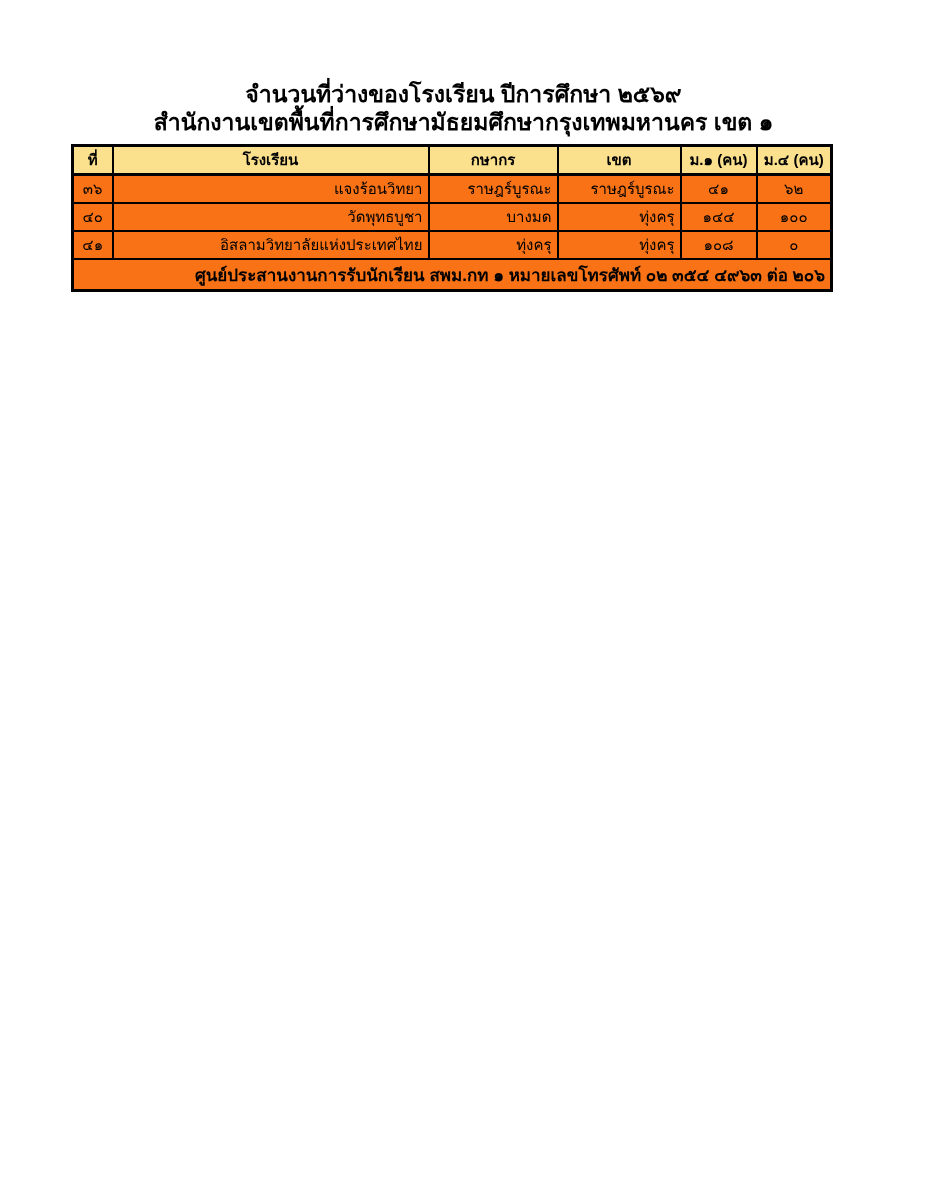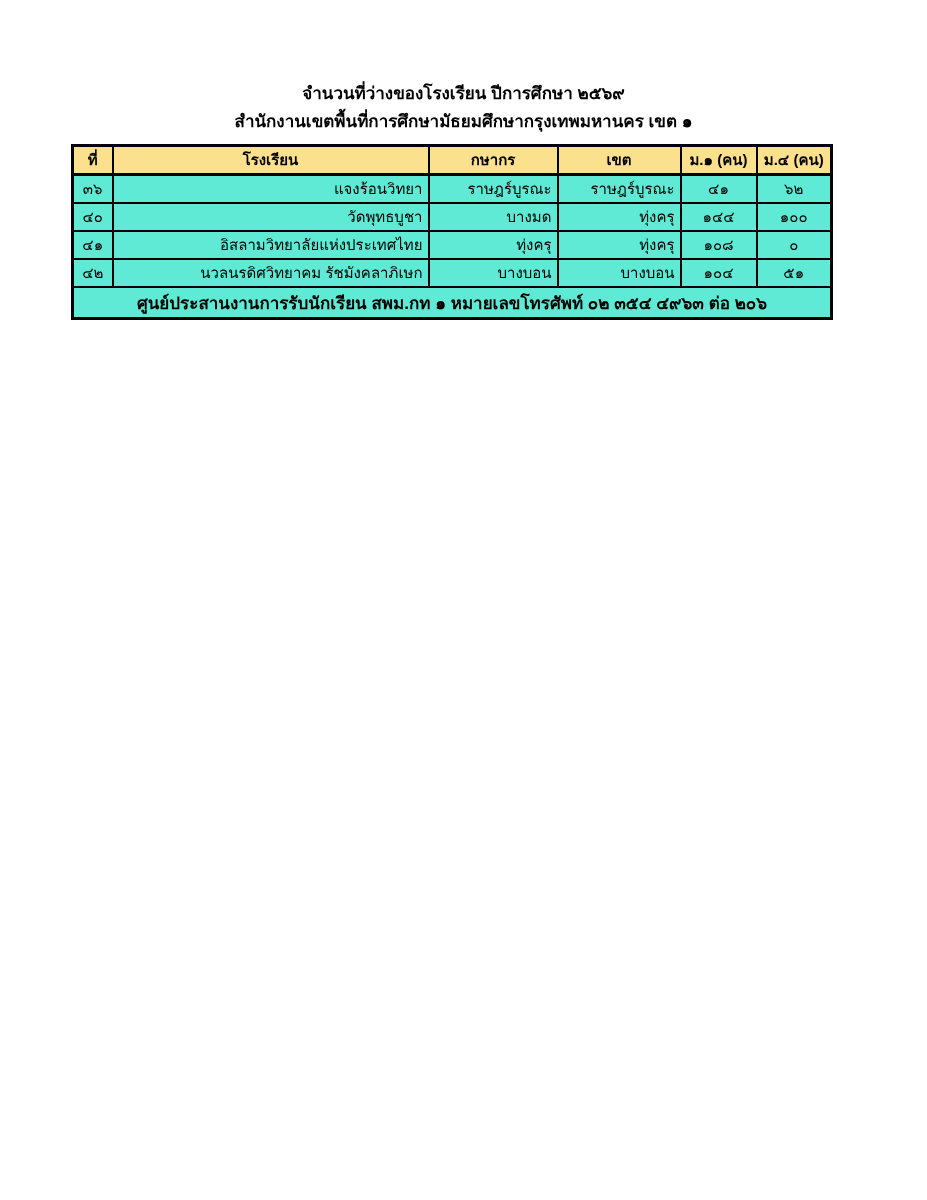--- a/index.html
+++ b/index.html
@@ -10,21 +10,21 @@
   .page {
     position: relative;
     width: 927px;
     height: 1200px;
     background: #ffffff;
     overflow: hidden;
   }
   .title-block {
     margin-top: 80px;
     text-align: center;
-    font-size: 17px;
+    font-size: 23px;
     font-weight: bold;
     color: #000000;
     line-height: 28px;
   }
   .vacancy-table {
     border-collapse: collapse;
     margin-left: 71px;
     margin-top: 8px;
     width: 759px;
     table-layout: fixed;
@@ -39,40 +39,40 @@
     white-space: nowrap;
   }
   .vacancy-table { border: 3px solid #000000; }
   .vacancy-table thead th {
     background: #FBE08D;
     font-weight: bold;
     height: 29px;
     text-align: center;
     border-bottom: 3px solid #000000;
   }
-  .vacancy-table tbody td { height: 26px; background: #5eead4; }
+  .vacancy-table tbody td { height: 26px; background: #f97316; }
   .col-no    { width: 40px; }
   .col-school{ width: 316px; }
   .col-subd  { width: 129px; }
   .col-dist  { width: 123px; }
   .col-m1    { width: 76px; }
   .col-m4    { width: 75px; }
   .cell-center { text-align: center; }
   .cell-left   { text-align: right; }
   .total-row td {
     height: 29px;
     font-weight: bold;
     border-top: 3px solid #000000;
     border-bottom: 3px solid #000000;
   }
   .footer-row td {
     height: 31px;
     font-weight: bold;
     font-size: 17px;
-    text-align: center;
+    text-align: right;
   }
 </style>
 </head>
 <body>
 
 <div class="page">
 
   <div class="title-block">
     <div>จำนวนที่ว่างของโรงเรียน ปีการศึกษา ๒๕๖๙</div>
     <div>สำนักงานเขตพื้นที่การศึกษามัธยมศึกษากรุงเทพมหานคร เขต ๑</div>
@@ -115,27 +115,19 @@
         <td class="cell-center">๑๐๐</td>
       </tr>
       <tr>
         <td class="cell-center">๔๑</td>
         <td class="cell-left">อิสลามวิทยาลัยแห่งประเทศไทย</td>
         <td class="cell-left">ทุ่งครุ</td>
         <td class="cell-left">ทุ่งครุ</td>
         <td class="cell-center">๑๐๘</td>
         <td class="cell-center">๐</td>
       </tr>
-      <tr>
-        <td class="cell-center">๔๒</td>
-        <td class="cell-left">นวลนรดิศวิทยาคม รัชมังคลาภิเษก</td>
-        <td class="cell-left">บางบอน</td>
-        <td class="cell-left">บางบอน</td>
-        <td class="cell-center">๑๐๔</td>
-        <td class="cell-center">๕๑</td>
-      </tr>
       <tr class="footer-row">
         <td colspan="6">ศูนย์ประสานงานการรับนักเรียน สพม.กท ๑ หมายเลขโทรศัพท์ ๐๒ ๓๕๔ ๔๙๖๓ ต่อ ๒๐๖</td>
       </tr>
     </tbody>
   </table>
 
 </div>
 
 </body></html>

